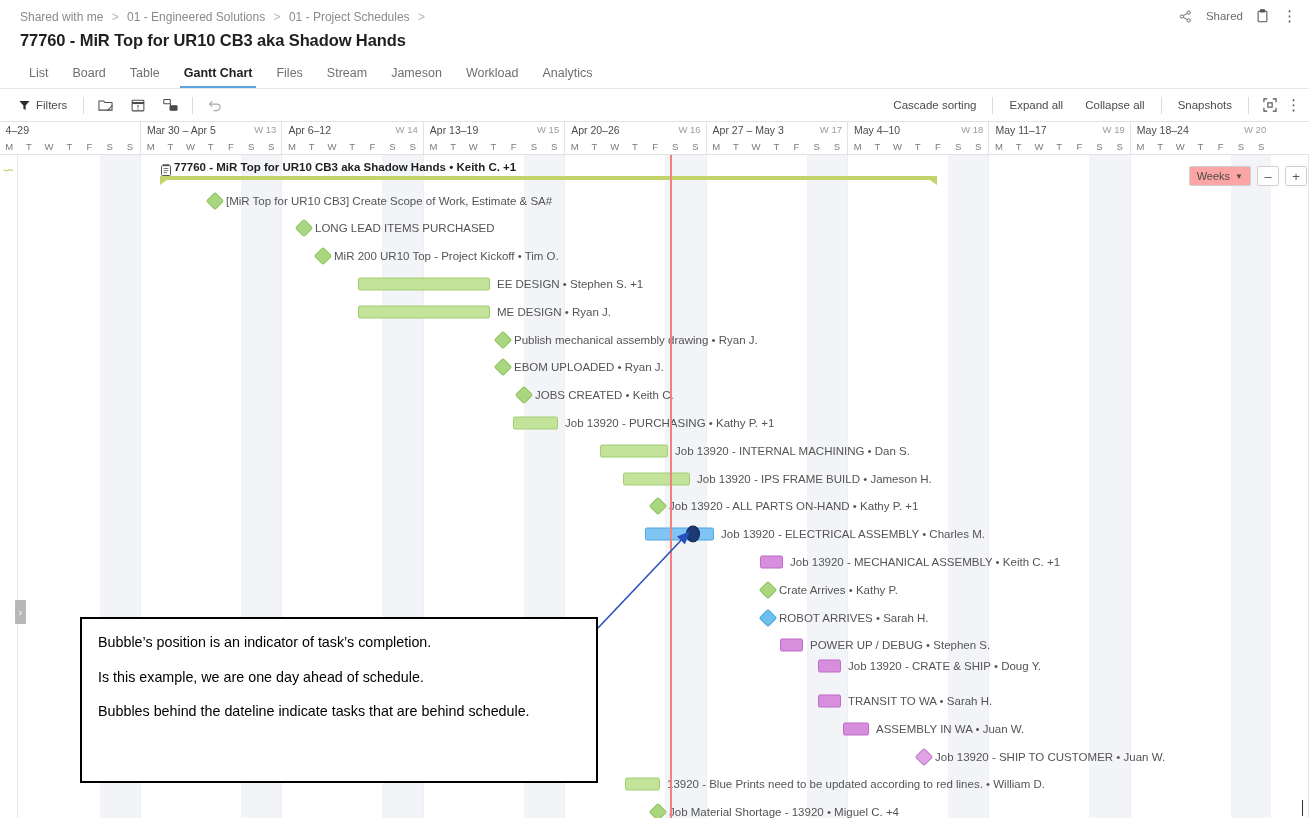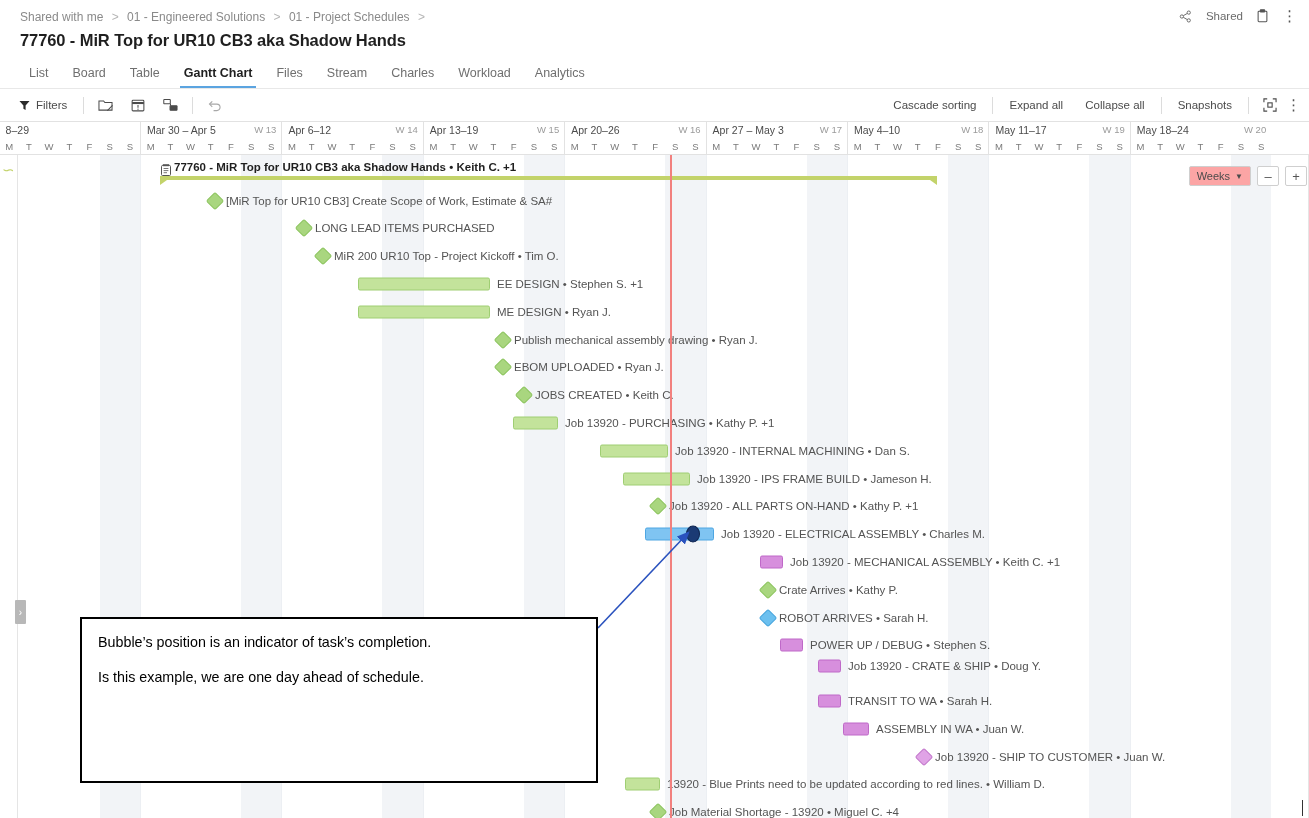--- a/index.html
+++ b/index.html
@@ -236,21 +236,21 @@
 
   <div class="page-title">77760 - MiR Top for UR10 CB3 aka Shadow Hands</div>
 
   <div class="tabs">
     <div class="tab">List</div>
     <div class="tab">Board</div>
     <div class="tab">Table</div>
     <div class="tab active">Gantt Chart</div>
     <div class="tab">Files</div>
     <div class="tab">Stream</div>
-    <div class="tab">Charles</div>
+    <div class="tab">Jameson</div>
     <div class="tab">Workload</div>
     <div class="tab">Analytics</div>
   </div>
   <div class="tabs-rule"></div>
 
   <div class="toolbar">
     <div class="tb-left">
       <div class="tb-item">
         <span class="icon-sq">
           <svg width="11" height="11" viewBox="0 0 12 12">
@@ -310,21 +310,21 @@
       <span class="kebab">⋮</span>
     </div>
   </div>
   <div class="toolbar-rule"></div>
 
   <div class="gantt">
 
     <div class="timescale">
       <div class="wk-row" id="wk-row">
           <div class="wk" style="left: -1.4px; width: 141.4px;">
-            <span class="wlabel">8–29</span>
+            <span class="wlabel">4–29</span>
             <span class="wnum"></span>
           </div>
           <div class="wk" style="left: 140px; width: 141.4px;">
             <span class="wlabel">Mar 30 – Apr 5</span>
             <span class="wnum">W 13</span>
           </div>
           <div class="wk" style="left: 281.4px; width: 141.4px;">
             <span class="wlabel">Apr 6–12</span>
             <span class="wnum">W 14</span>
           </div>
@@ -571,16 +571,17 @@
       <marker id="ah" markerWidth="8" markerHeight="8" refX="6.5" refY="4" orient="auto">
         <polygon points="0,0.5 8,4 0,7.5" fill="#2a52be"></polygon>
       </marker>
     </defs>
     <line id="anno-line" stroke="#2a52be" stroke-width="1.6" marker-end="url(#ah)" x1="598" y1="628" x2="688" y2="533"></line>
   </svg>
 
   <div class="callout">
     <p>Bubble’s position is an indicator of task’s completion.</p>
     <p>Is this example, we are one day ahead of schedule.</p>
+    <p>Bubbles behind the dateline indicate tasks that are behind schedule.</p>
   </div>
 
   <div class="cursor-bar"></div>
 </div>
 
 </body></html>

